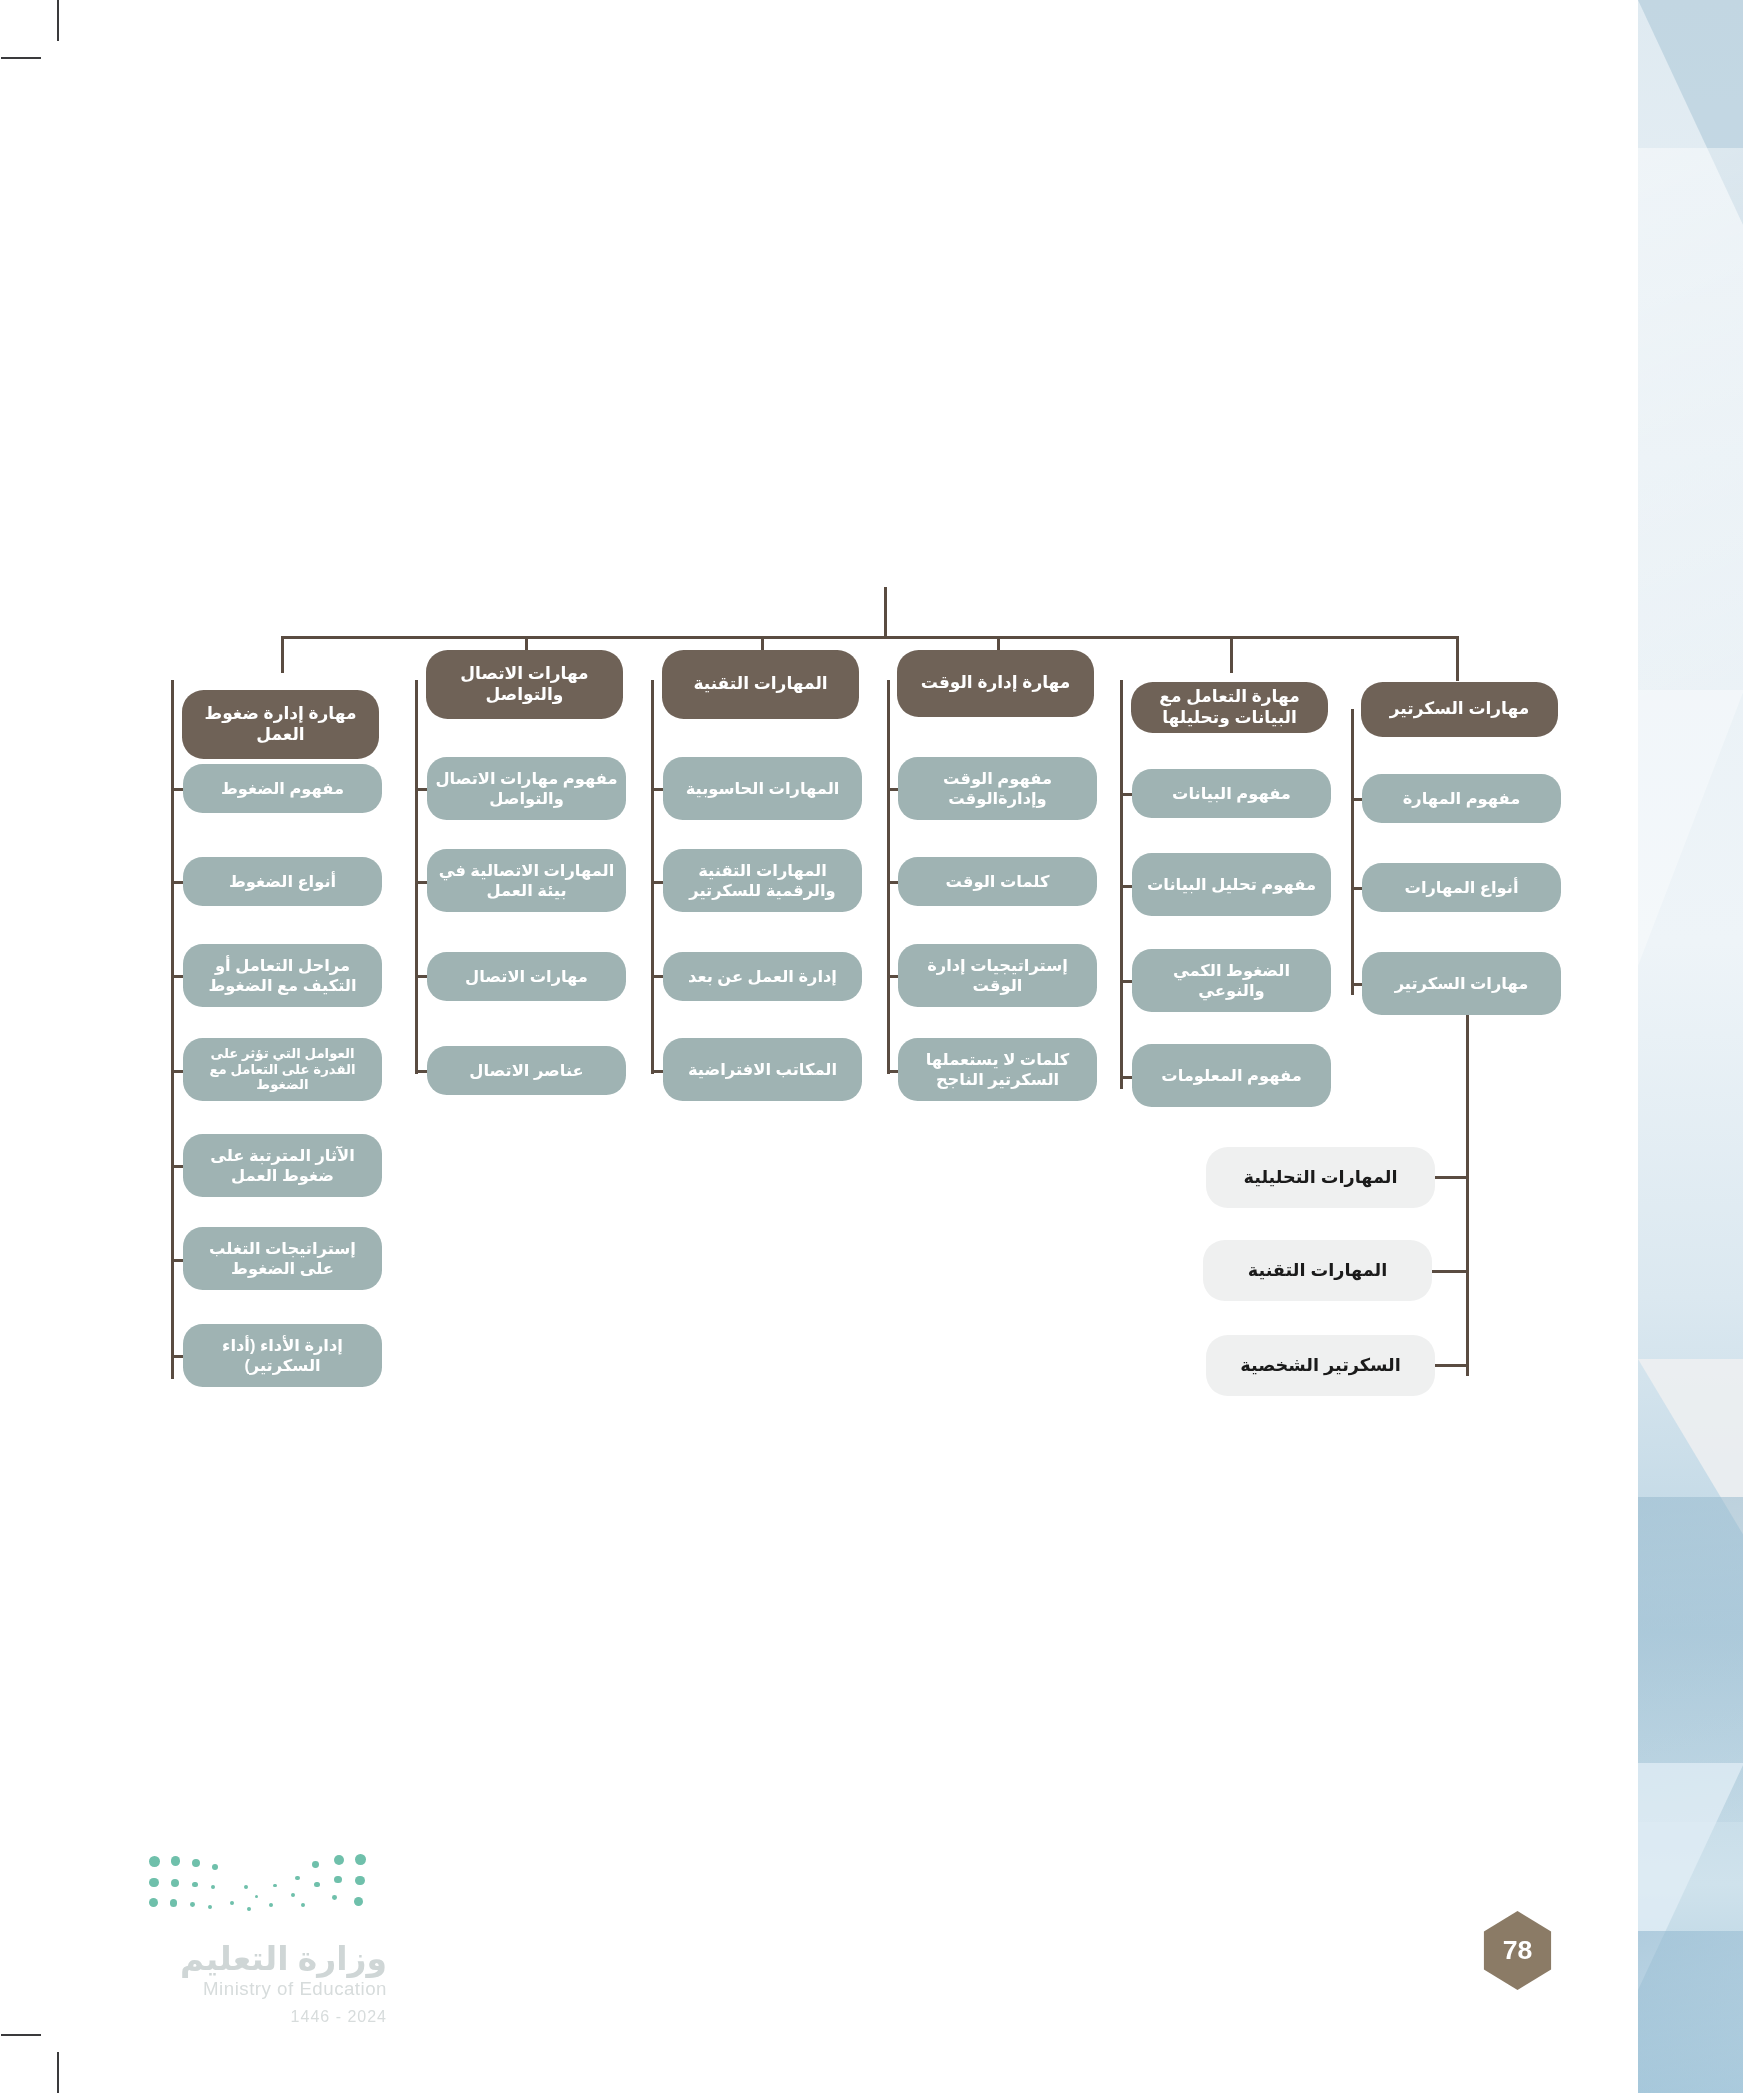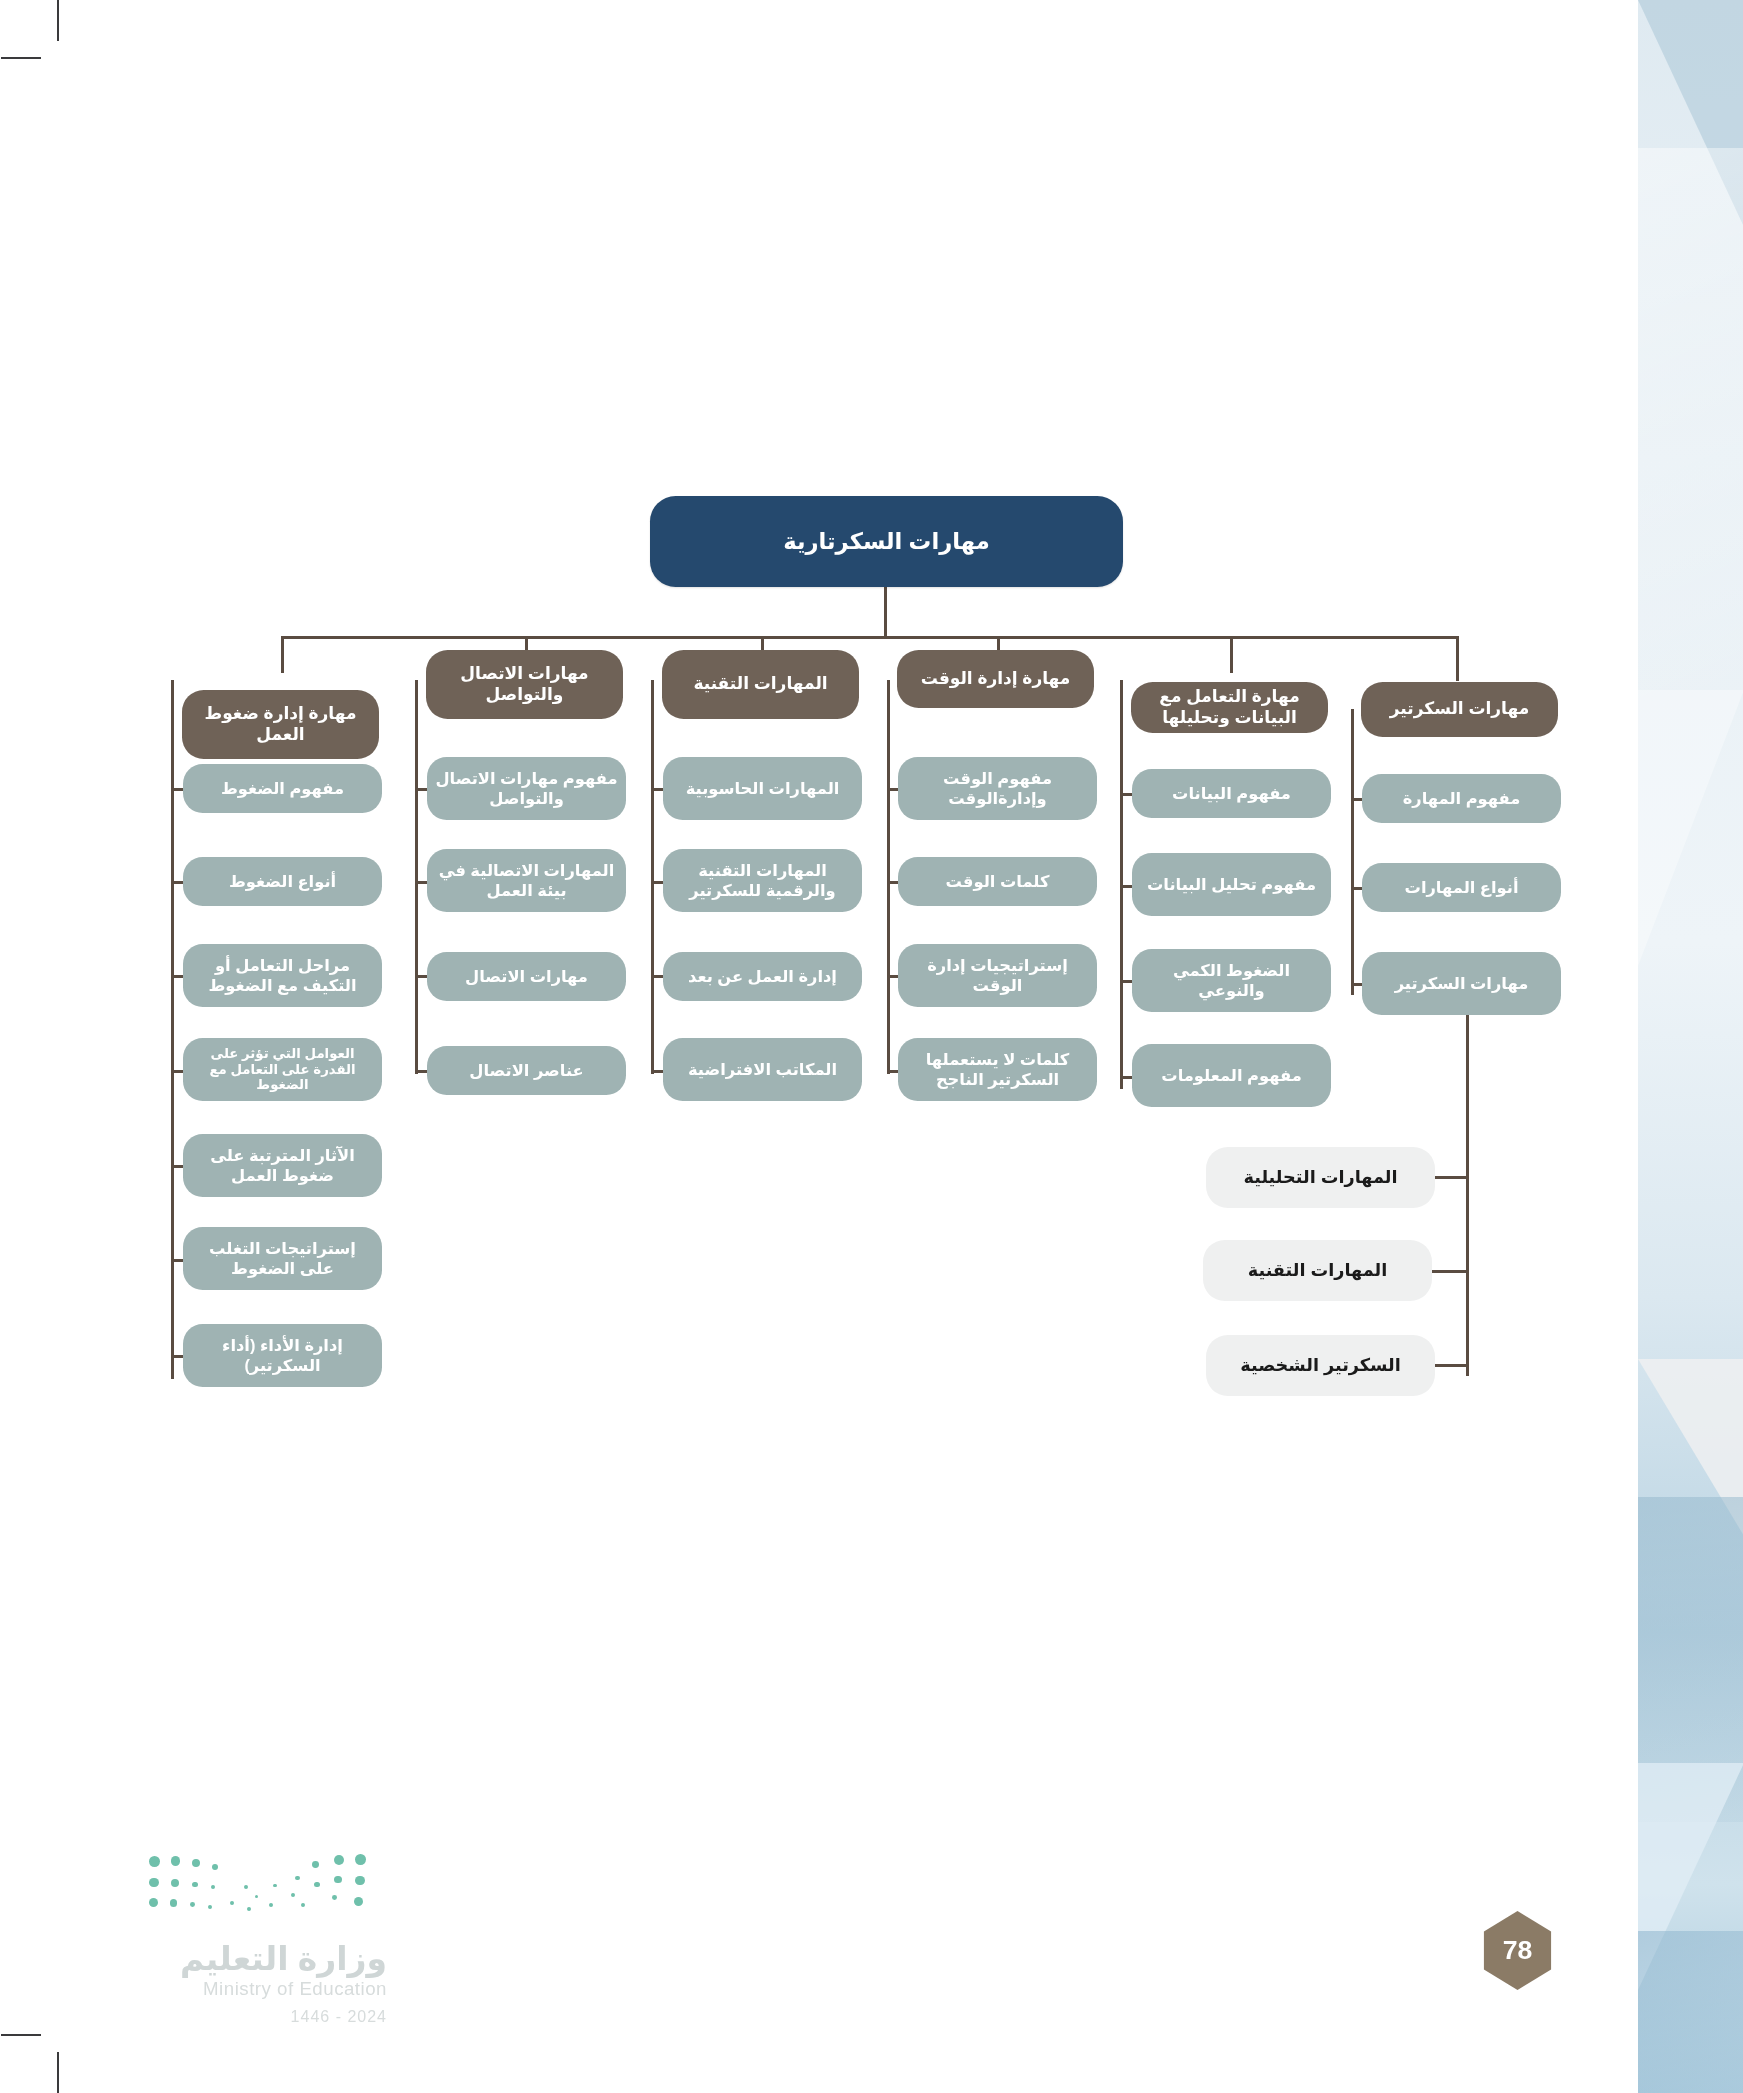--- a/index.html
+++ b/index.html
@@ -102,21 +102,20 @@
   <div class="facet f3"></div>
   <div class="facet f4"></div>
   <div class="facet f5"></div>
   <div class="facet f6"></div>
   <div class="facet f7"></div>
 </div>
 <div class="strip-gap"></div>
 
 <div id="chart">
 
-  <div class="node root" style="left:650px;top:496px;width:473px;height:91px;">مهارات السكرتارية</div>
 
   <div class="conn v" style="left:884px;top:587px;height:51px;"></div>
   <div class="conn h" style="left:281px;top:636px;width:1178px;"></div>
 
   <div class="conn v" style="left:281px;top:636px;height:37px;"></div>
   <div class="conn v" style="left:525px;top:636px;height:37px;"></div>
   <div class="conn v" style="left:761px;top:636px;height:37px;"></div>
   <div class="conn v" style="left:997px;top:636px;height:37px;"></div>
   <div class="conn v" style="left:1230px;top:636px;height:37px;"></div>
   <div class="conn v" style="left:1456px;top:636px;height:45px;"></div>
@@ -168,21 +167,21 @@
 
   <div class="conn h" style="left:651px;top:881px;width:35px;"></div>
   <div class="node leaf" style="left:663px;top:849px;width:199px;height:63px;">المهارات التقنية والرقمية للسكرتير</div>
 
   <div class="conn h" style="left:651px;top:975px;width:35px;"></div>
   <div class="node leaf" style="left:663px;top:952px;width:199px;height:49px;">إدارة العمل عن بعد</div>
 
   <div class="conn h" style="left:651px;top:1070px;width:35px;"></div>
   <div class="node leaf" style="left:663px;top:1038px;width:199px;height:63px;">المكاتب الافتراضية</div>
 
-  <div class="node branch" style="left:897px;top:650px;width:197px;height:58px;">مهارة إدارة الوقت</div>
+  <div class="node branch" style="left:897px;top:650px;width:197px;height:67px;">مهارة إدارة الوقت</div>
   <div class="conn v" style="left:887px;top:680px;height:394px;"></div>
 
   <div class="conn h" style="left:887px;top:788px;width:35px;"></div>
   <div class="node leaf" style="left:898px;top:757px;width:199px;height:63px;">مفهوم الوقت وإدارةالوقت</div>
 
   <div class="conn h" style="left:887px;top:881px;width:35px;"></div>
   <div class="node leaf" style="left:898px;top:857px;width:199px;height:49px;">كلمات الوقت</div>
 
   <div class="conn h" style="left:887px;top:975px;width:35px;"></div>
   <div class="node leaf" style="left:898px;top:944px;width:199px;height:63px;">إستراتيجيات إدارة الوقت</div>

